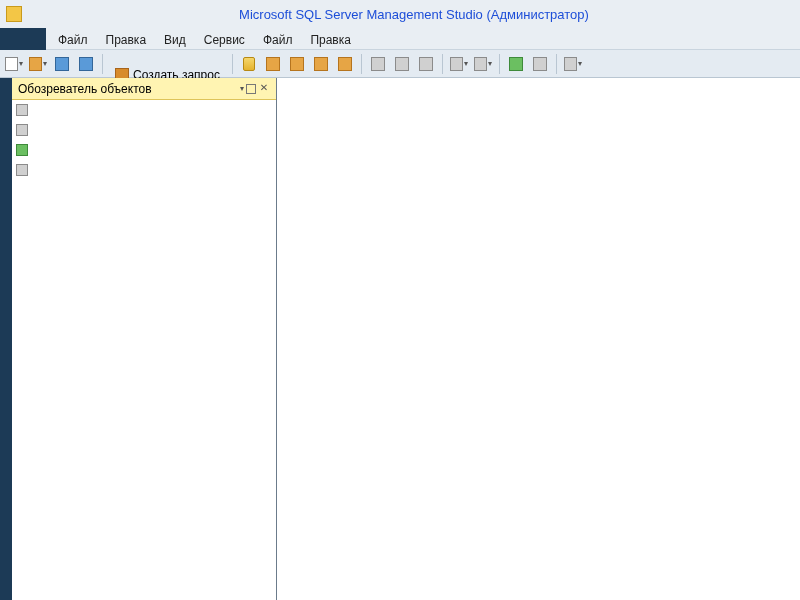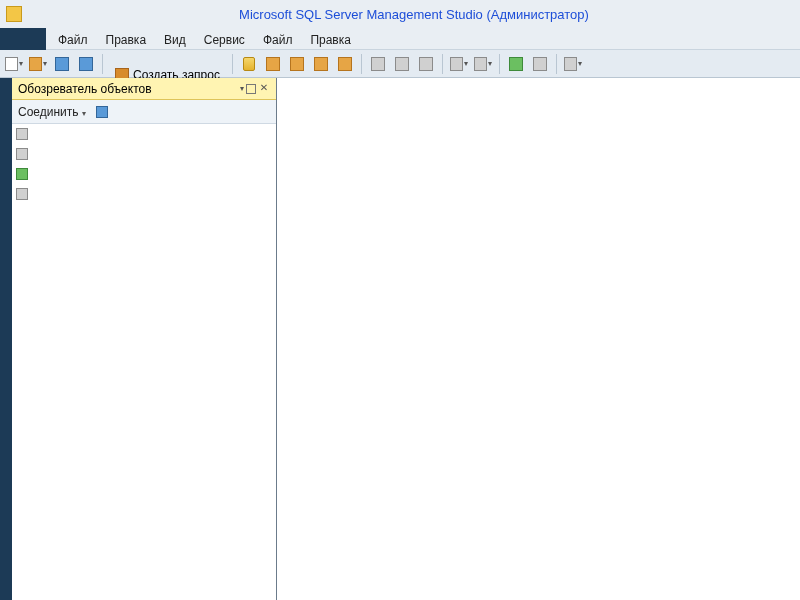--- a/index.html
+++ b/index.html
@@ -123,29 +123,20 @@
 <div class="main">
   <div class="object-explorer">
     <div class="oe-title">
       <span>Обозреватель объектов</span>
       <span class="oe-title-right">
         <span class="caret">▾</span>
         <span class="pin"></span>
         <span class="xbtn">✕</span>
       </span>
     </div>
-    <div class="oe-toolbar">
-      <span class="dd">
-        <span>Соединить</span>
-        <span class="drop-caret">▾</span>
-      </span>
-      <span class="tbtn">
-          <span class="i-sq i-blue" style="width:12px;height:12px"></span>
-        </span>
-      </div>
       <span class="tbtn">
         <span class="i-sq i-gray" style="width:12px;height:12px"></span>
       </span>
       <span class="tbtn">
         <span class="i-sq i-gray" style="width:12px;height:12px"></span>
       </span>
       <span class="tbtn">
         <span class="i-sq i-green" style="width:12px;height:12px"></span>
       </span>
       <span class="tbtn">

